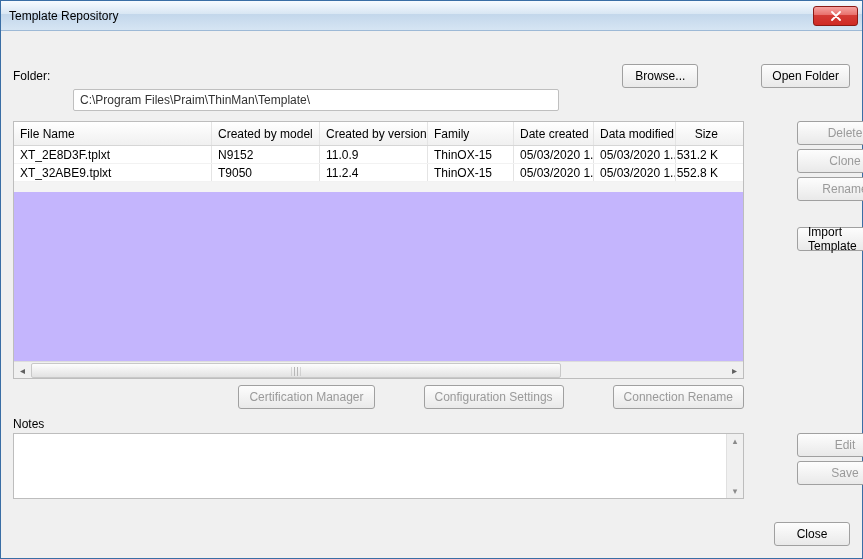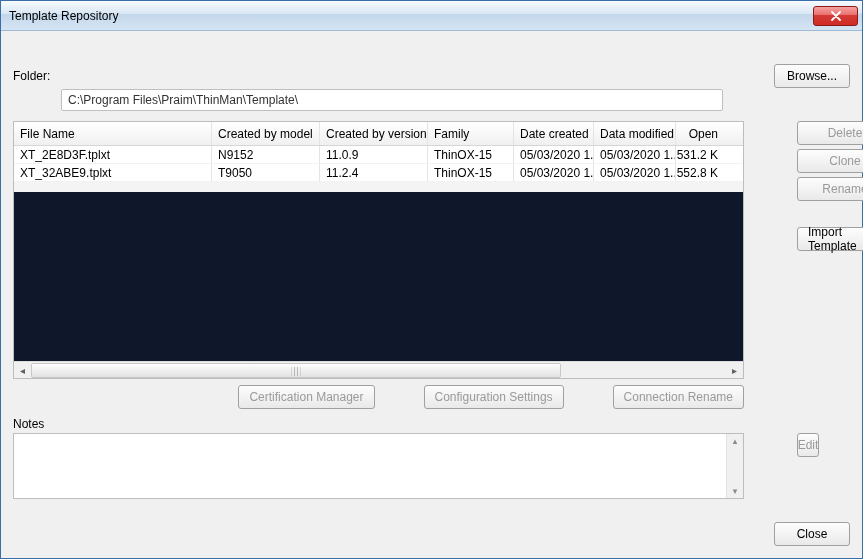--- a/index.html
+++ b/index.html
@@ -40,21 +40,21 @@
     cursor: default;
   }
   .close-btn svg { width: 10px; height: 10px; }
   .body {
     flex: 1;
     padding: 10px 12px 12px 12px;
     display: flex;
     flex-direction: column;
   }
   .row { display: flex; align-items: center; }
-  .folder-row { gap: 8px; margin-bottom: 10px; }
+  .folder-row { gap: 20px; margin-bottom: 10px; }
   .folder-label { width: 40px; }
   .folder-input-wrap {
     flex: 1;
     height: 22px;
     background: #fff;
     border: 1px solid #bfbfbf;
     border-radius: 2px;
     padding: 0 6px;
     display: flex; align-items: center;
     color: #333;
@@ -79,21 +79,21 @@
     gap: 10px;
     flex: 0 0 auto;
   }
   .table-panel {
     flex: 1;
     display: flex;
     flex-direction: column;
   }
   .table-wrap {
     border: 1px solid #bdbdbd;
-    background: #0f172a;
+    background: #c4b5fd;
     height: 258px;
     position: relative;
     overflow: hidden;
   }
   .thead {
     display: flex;
     height: 24px;
     background: linear-gradient(to bottom, #ffffff, #f0f0f0);
     border-bottom: 1px solid #d6d6d6;
   }
@@ -191,21 +191,21 @@
     flex-direction: column;
     justify-content: space-between;
     align-items: center;
     color: #8a8a8a;
     font-size: 9px;
     padding: 2px 0;
   }
   .notes-side {
     width: 96px;
     display: flex;
-    flex-direction: row;
+    flex-direction: column;
     gap: 4px;
   }
   .notes-side .btn { width: 96px; min-width: 0; }
   .footer {
     display: flex;
     justify-content: flex-end;
     margin-top: auto;
     padding-top: 18px;
   }
   .footer .btn { min-width: 76px; }
@@ -224,33 +224,34 @@
   </div>
 
   <div class="body">
 
     <div class="row folder-row">
       <div class="folder-label">Folder:</div>
       <div class="folder-input-wrap">
         <span>C:\Program Files\Praim\ThinMan\Template\</span>
       </div>
       <div class="btn">Browse...</div>
+      <div class="btn">Open Folder</div>
     </div>
 
     <div class="middle">
       <div class="table-panel">
         <div class="table-wrap">
           <div class="thead">
             <div class="th col-filename">File Name</div>
             <div class="th col-model">Created by model</div>
             <div class="th col-version">Created by version</div>
             <div class="th col-family">Family</div>
             <div class="th col-created">Date created</div>
             <div class="th col-modified">Data modified</div>
-            <div class="th col-size">Open</div>
+            <div class="th col-size">Size</div>
           </div>
           <div class="tbody">
             <div class="tr">
               <div class="td col-filename">XT_2E8D3F.tplxt</div>
               <div class="td col-model">N9152</div>
               <div class="td col-version">11.0.9</div>
               <div class="td col-family">ThinOX-15</div>
               <div class="td col-created">05/03/2020 1...</div>
               <div class="td col-modified">05/03/2020 1...</div>
               <div class="td col-size">531.2 K</div>

